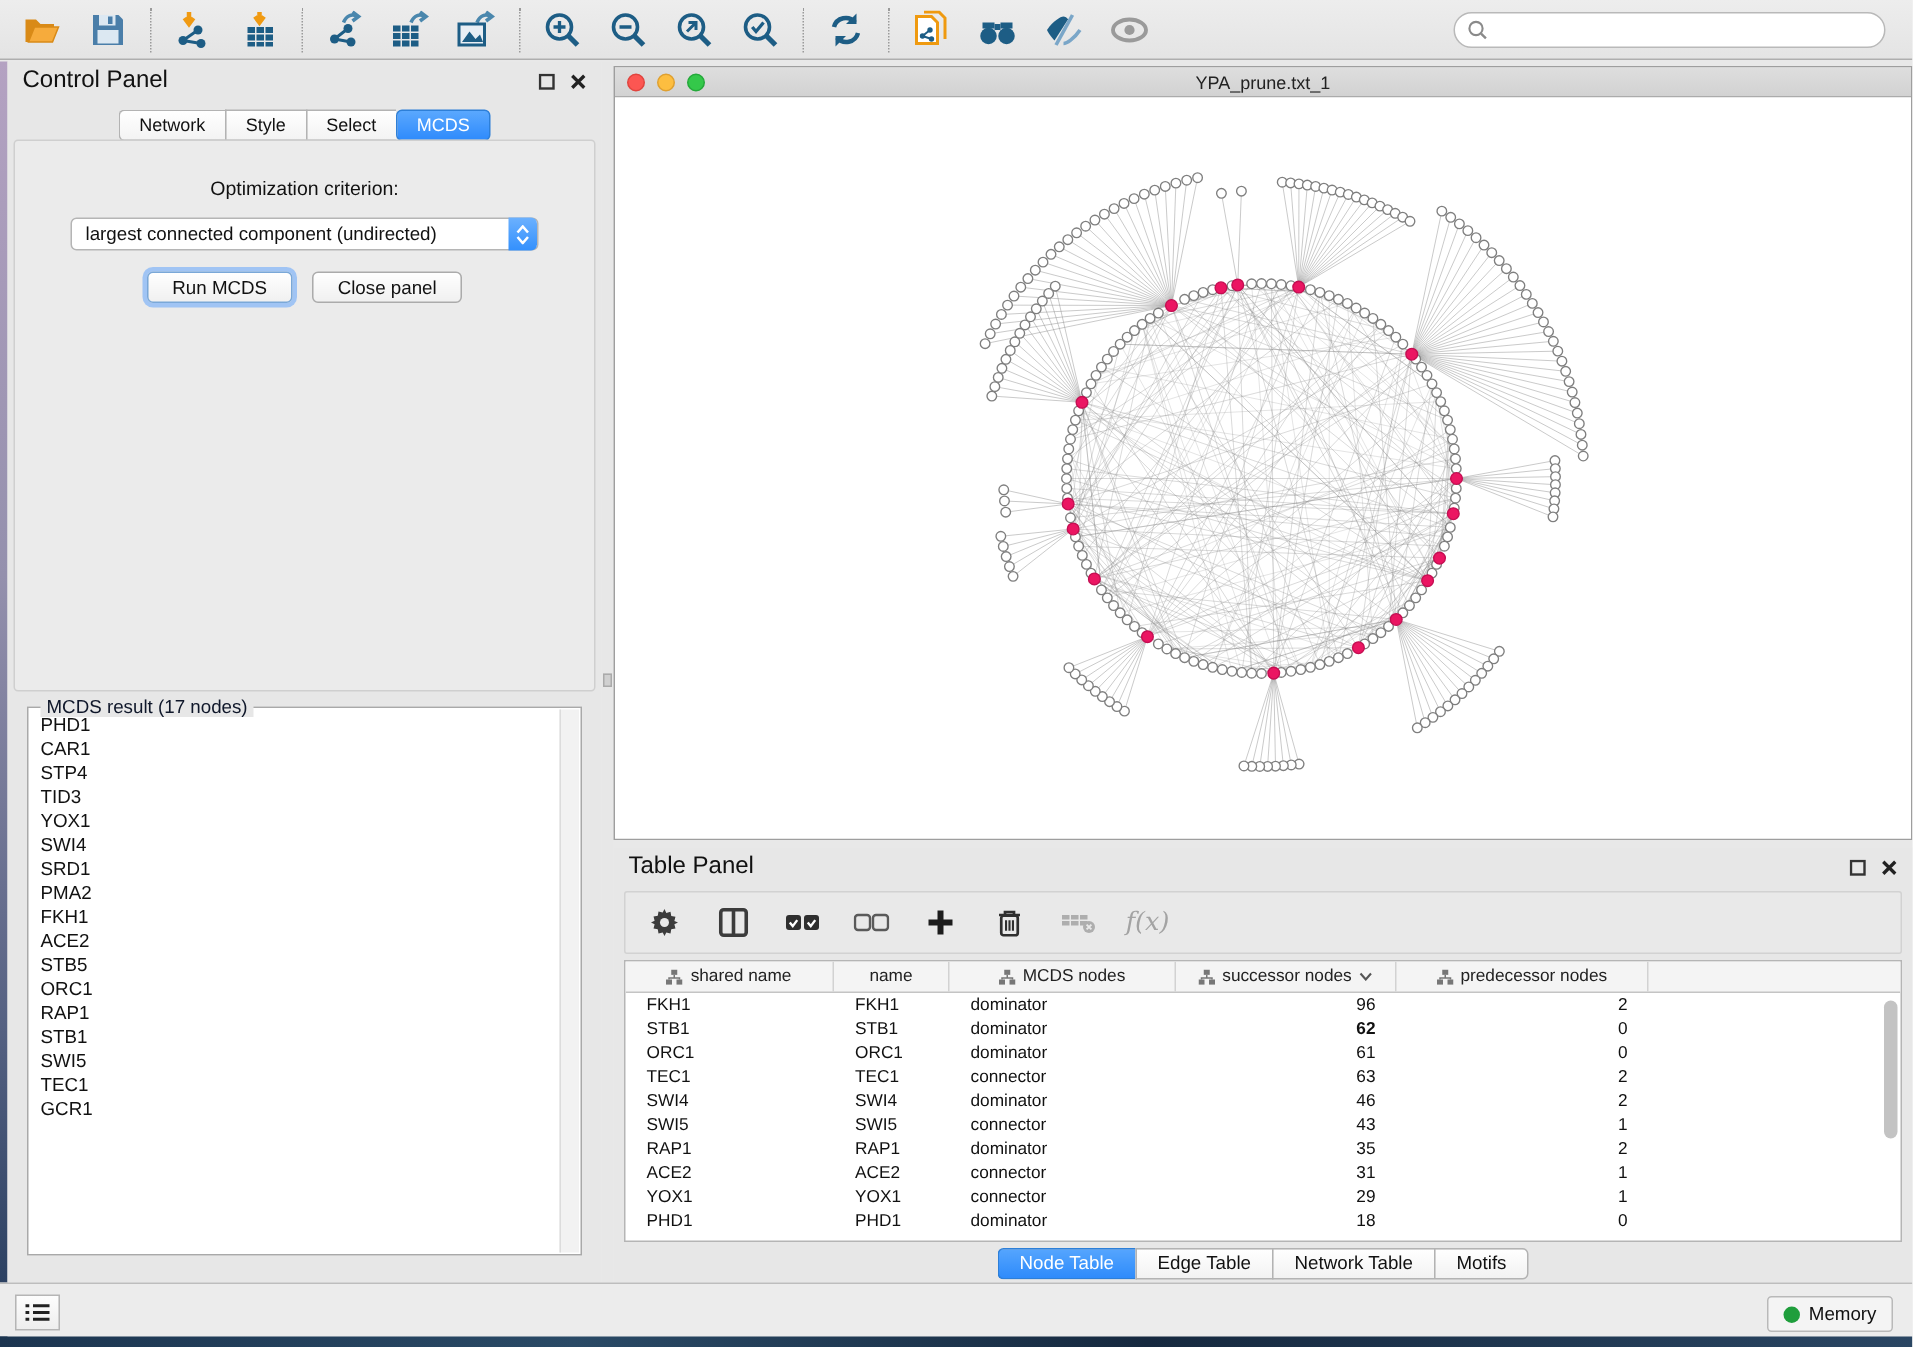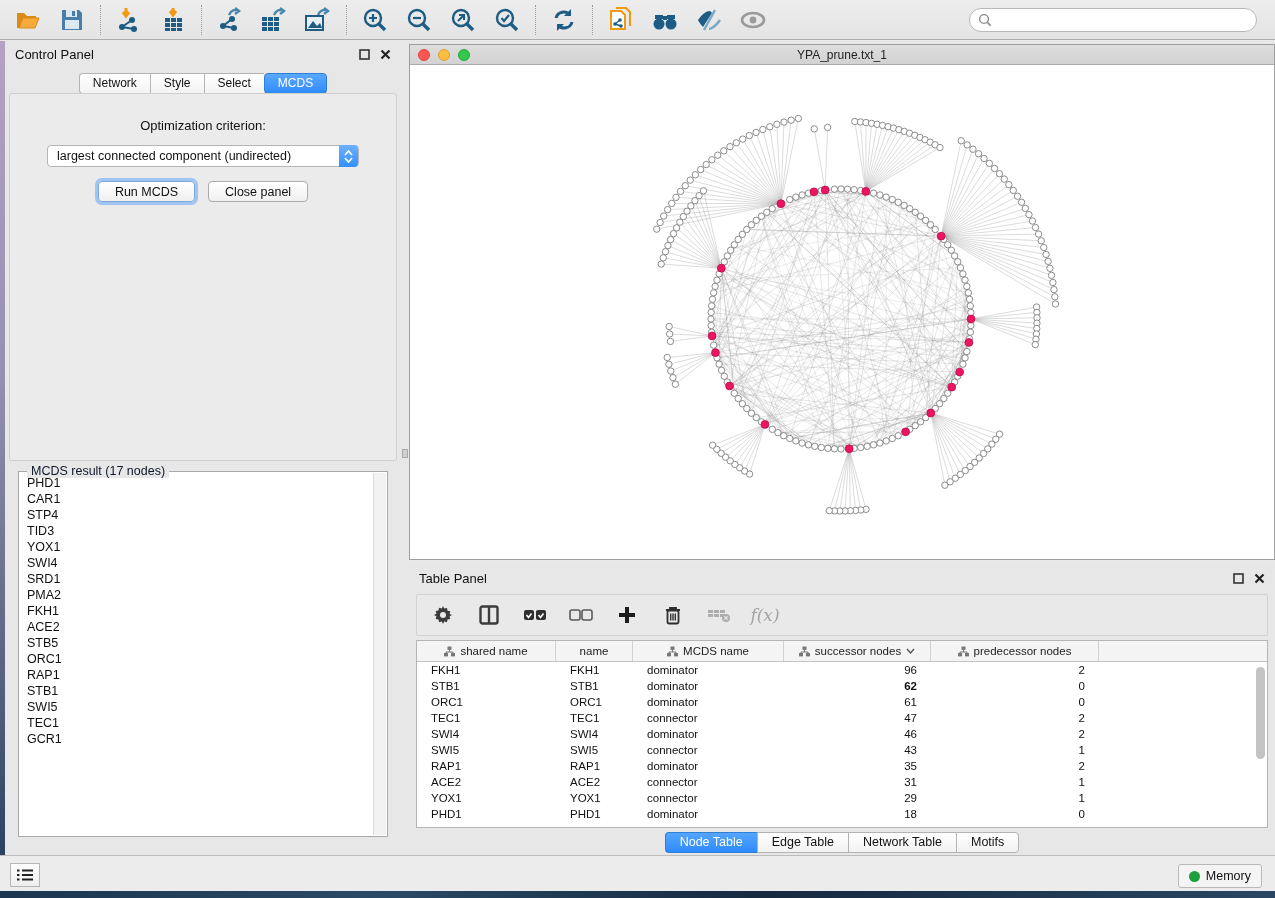--- a/index.html
+++ b/index.html
@@ -21,21 +21,21 @@
   
   .main { position:absolute; left:0; top:41px; width:1275px; height:814px; }
   .wall-left { position:absolute; left:0; top:0; width:5px; height:857px;
     background:linear-gradient(#b4a2c2 0%, #9490ad 40%, #556182 75%, #22395a 100%); }
   .wall-bottom { position:absolute; left:0; top:891px; width:1275px; height:7px;
     background:linear-gradient(90deg,#1c3550,#2a4a66 30%,#16293f 60%,#2a4663); }
 
   
   .control-panel { position:absolute; left:5px; top:0; width:396px; height:814px; background:#e7e7e7; }
   .panel-titlebar { height:26px; display:flex; align-items:center; padding:0 10px; }
-  .panel-title { font-size:13px; color:#111; }
+  .panel-title { font-size:16px; color:#111; }
   .panel-title-btns { margin-left:auto; display:flex; gap:10px; align-items:center; }
   .mini-icon { width:11px; height:11px; display:block; cursor:pointer; }
 
   .cp-tabs { display:flex; justify-content:center; margin-top:6px; }
   .cp-tab { font-size:12px; padding:2px 13px 3px; background:linear-gradient(#ffffff,#f3f3f3);
     border:1px solid #b3b3b3; border-right:none; color:#111; cursor:pointer;text-align:right; }
   .cp-tab:first-child { border-radius:4px 0 0 4px; }
   .cp-tab:last-child { border-right:1px solid #b3b3b3; border-radius:0 4px 4px 0; }
   .cp-tab.selected { background:linear-gradient(#5aa8fe,#2f8bfc); color:#fff; border-color:#2d7fd8; border-radius:4px; }
 
@@ -1123,21 +1123,21 @@
             <div class="th" style="width: 77px;">
               <span>name</span>
             </div>
             <div class="th" style="width: 151px;">
               <svg width="11" height="11" viewBox="0 0 11 11">
                 <rect x="3.5" y="0.5" width="4" height="3.4" fill="#777"></rect>
                 <rect x="0" y="7" width="4" height="3.4" fill="#777"></rect>
                 <rect x="7" y="7" width="4" height="3.4" fill="#777"></rect>
                 <path d="M5.5 4v2M2 7V6h7v1" stroke="#777" fill="none"></path>
               </svg>
-              <span>MCDS name</span>
+              <span>MCDS nodes</span>
             </div>
             <div class="th" style="width: 147px;">
               <svg width="11" height="11" viewBox="0 0 11 11">
                 <rect x="3.5" y="0.5" width="4" height="3.4" fill="#777"></rect>
                 <rect x="0" y="7" width="4" height="3.4" fill="#777"></rect>
                 <rect x="7" y="7" width="4" height="3.4" fill="#777"></rect>
                 <path d="M5.5 4v2M2 7V6h7v1" stroke="#777" fill="none"></path>
               </svg>
               <span>successor nodes</span>
               <svg width="9" height="6" viewBox="0 0 9 6">
@@ -1173,21 +1173,21 @@
               <div class="td" style="width: 139px; padding-left: 14px;">ORC1</div>
               <div class="td" style="width: 77px; padding-left: 14px;">ORC1</div>
               <div class="td" style="width: 151px; padding-left: 14px;">dominator</div>
               <div class="td num" style="width: 147px; padding-right: 14px;">61</div>
               <div class="td num" style="width: 168px; padding-right: 14px;">0</div>
             </div>
             <div class="tr">
               <div class="td" style="width: 139px; padding-left: 14px;">TEC1</div>
               <div class="td" style="width: 77px; padding-left: 14px;">TEC1</div>
               <div class="td" style="width: 151px; padding-left: 14px;">connector</div>
-              <div class="td num" style="width: 147px; padding-right: 14px;">47</div>
+              <div class="td num" style="width: 147px; padding-right: 14px;">63</div>
               <div class="td num" style="width: 168px; padding-right: 14px;">2</div>
             </div>
             <div class="tr">
               <div class="td" style="width: 139px; padding-left: 14px;">SWI4</div>
               <div class="td" style="width: 77px; padding-left: 14px;">SWI4</div>
               <div class="td" style="width: 151px; padding-left: 14px;">dominator</div>
               <div class="td num" style="width: 147px; padding-right: 14px;">46</div>
               <div class="td num" style="width: 168px; padding-right: 14px;">2</div>
             </div>
             <div class="tr">

